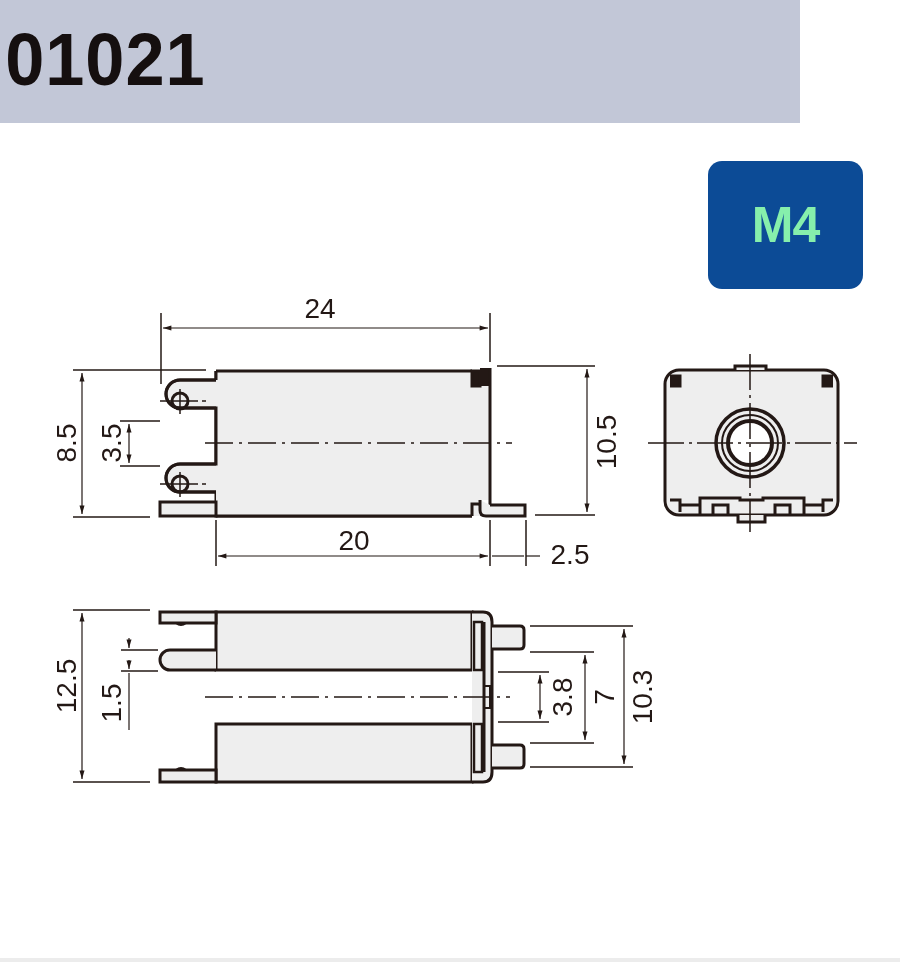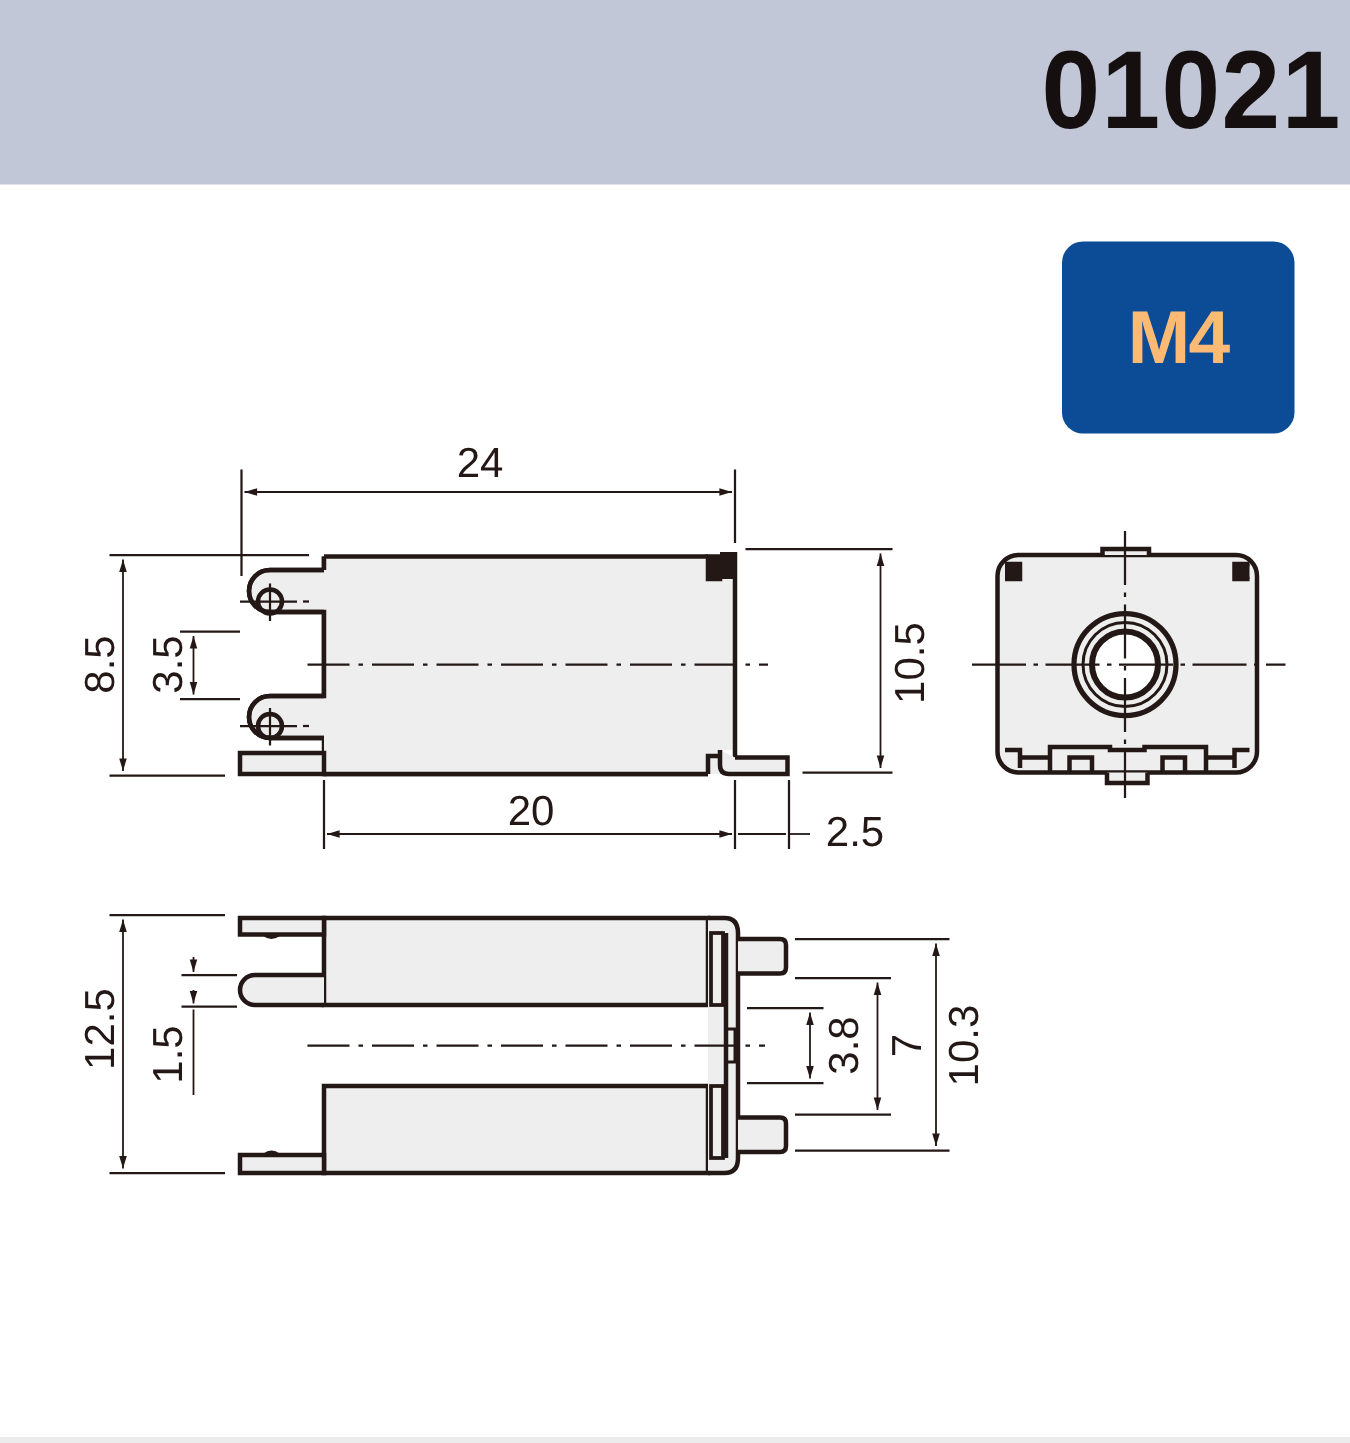--- a/index.html
+++ b/index.html
@@ -2,37 +2,37 @@
 <html><head>
   <meta charset="utf-8">
   <style>
     html, body { margin: 0; padding: 0; }
     body {
       width: 900px; height: 962px; background: #ffffff;
       position: relative; overflow: hidden;
       font-family: "Liberation Sans", sans-serif;
     }
     .header {
-      position: absolute; left: 0; top: 0; width: 900px; height: 123px;
+      position: absolute; left: 0; top: 0; width: 800px; height: 123px;
       background: #c2c7d7;
-      display: flex; align-items: center; justify-content: flex-end;
+      display: flex; align-items: center; justify-content: flex-start;
     }
     .header .title {
       font-family: "Liberation Sans", sans-serif;
       font-weight: bold; font-size: 74px; color: #150f0f;
       letter-spacing: 1px; transform: scaleX(0.95);
       margin-top: -4px;
     }
     .badge {
       position: absolute; left: 708px; top: 161px; width: 155px; height: 128px;
       background: #0c4b96; border-radius: 14px;
       display: flex; align-items: center; justify-content: center;
     }
     .badge span {
-      color: #fdba74; font-weight: bold; font-size: 50px;
+      color: #86efac; font-weight: bold; font-size: 50px;
       font-family: "Liberation Sans", sans-serif; letter-spacing: -1px;
     }
     svg.drawing { position: absolute; left: 0; top: 0; }
     .dim-text {
       font-family: "Liberation Sans", sans-serif; font-size: 28px; fill: #231815;
     }
     .footer-line {
       position: absolute; left: 0; top: 958px; width: 900px; height: 4px; background: #ececec;
     }
   </style>

